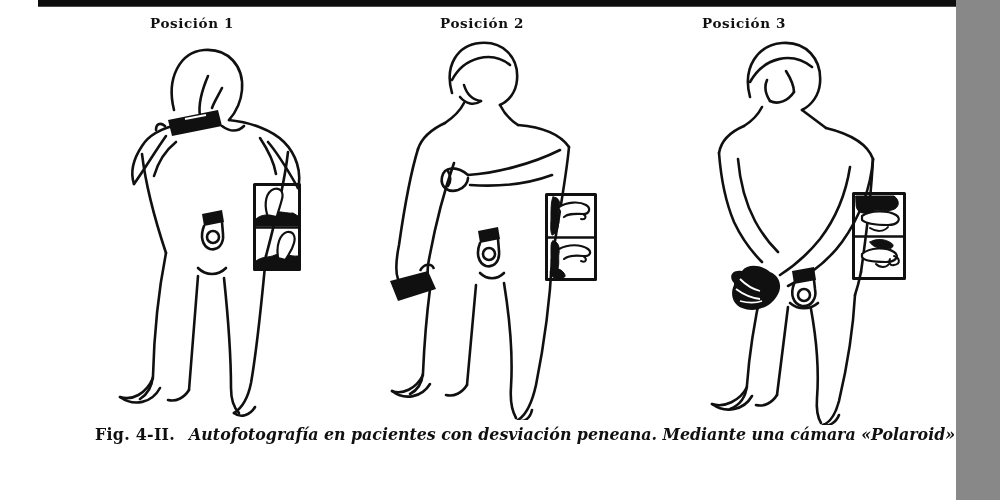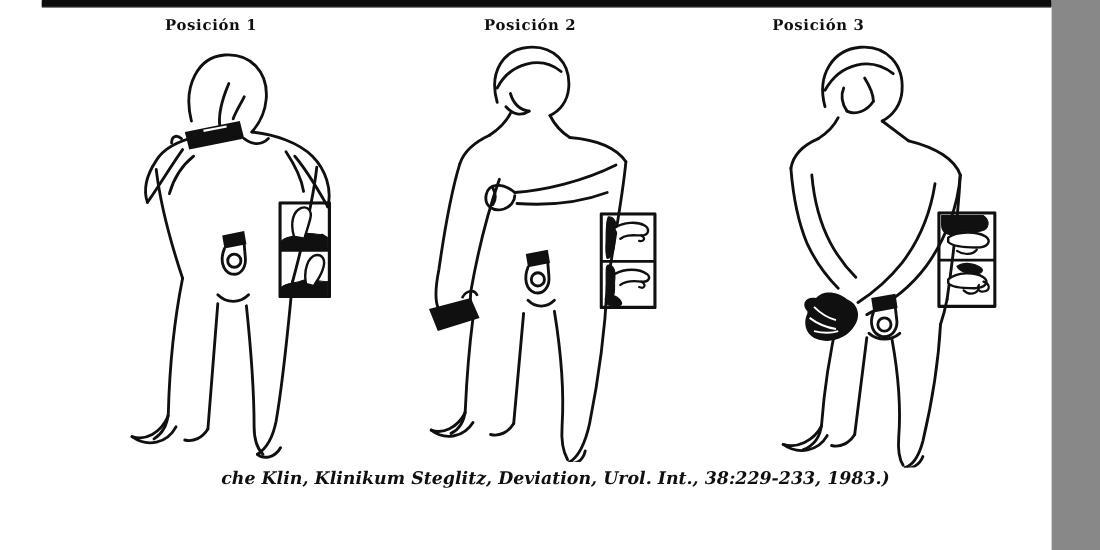--- a/index.html
+++ b/index.html
@@ -215,16 +215,16 @@
       <path d="M10,24 C18,18 36,18 44,23 C50,27 46,33 36,33 C26,33 14,32 10,28 Z" fill="#ffffff" stroke-width="2.2"></path>
       <path d="M18,36 C24,40 32,40 36,35" fill="none" stroke-width="2"></path>
       <path d="M18,50 C24,46 34,47 39,51 C43,53 41,57 35,57 C28,57 20,55 18,50 Z" fill="#101010" stroke-width="1"></path>
       <path d="M10,62 C18,55 34,55 42,60 C48,64 44,70 34,70 C24,70 12,69 10,65 Z" fill="#ffffff" stroke-width="2.2"></path>
       <path d="M42,64 C48,66 49,72 42,73 C38,74 36,70 38,67" fill="none" stroke-width="2"></path>
       <path d="M24,72 C28,76 34,76 37,72" fill="none" stroke-width="2"></path>
     </g>
   </svg>
 
   <div class="caption">
-    <div class="cap-line cap-it">che Klin, Klinikum Steglitz, Deviation, Urol. Int., 38:229-233, 1983.)</div>
+    <div class="cap-line"><span class="cap-fig">Fig. 4-II.</span><span class="gap"></span><span class="cap-it">Autofotografía en pacientes con desviación peneana. Mediante una cámara «Polaroid»</span></div>
   </div>
 
 </div>
 
 </body></html>

